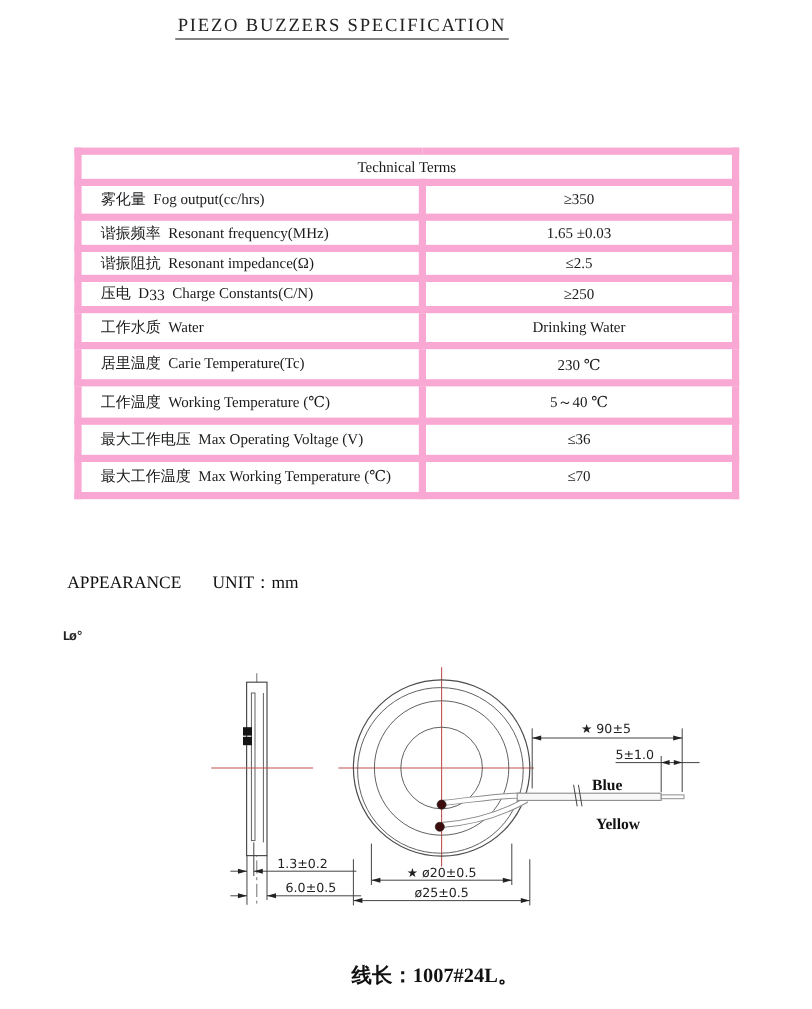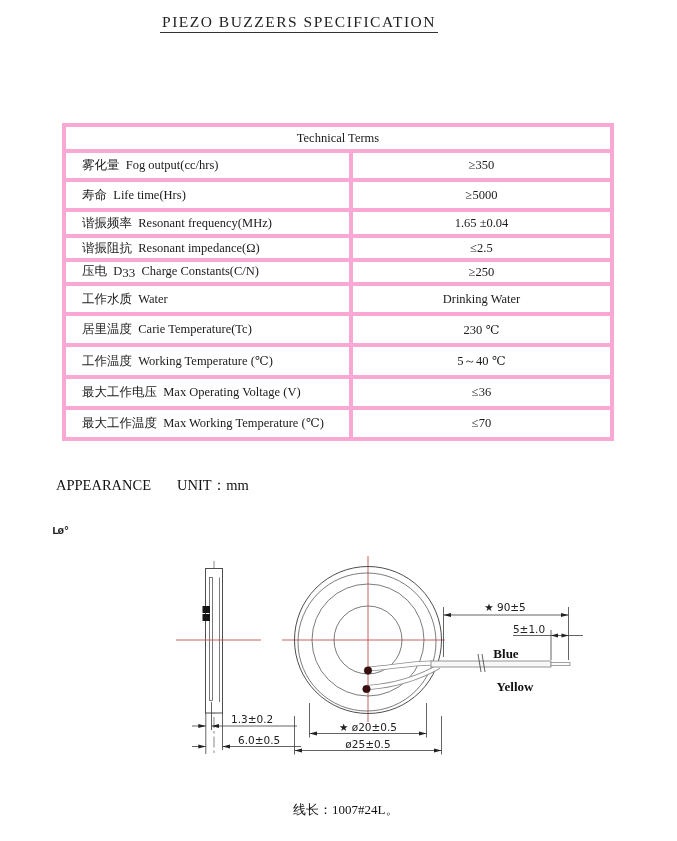--- a/index.html
+++ b/index.html
@@ -1,29 +1,29 @@
 <!DOCTYPE html>
 <html><head>
 <meta charset="utf-8">
 <style>
   html,body{margin:0;padding:0;background:#888;}
   .page{position:relative;width:677px;height:841px;background:#ffffff;overflow:hidden;
         font-family:"Liberation Serif","DejaVu Serif",serif;color:#111;}
-  .title-wrap{position:absolute;top:13px;left:18px;width:562px;text-align:center;}
+  .title-wrap{position:absolute;top:13px;left:4px;width:562px;text-align:center;}
   .title{font-size:15.5px;letter-spacing:1.5px;color:#222;border-bottom:1.2px solid #333;padding:0 2px 2px 2px;}
   table.spec{position:absolute;left:62px;top:123px;width:548px;border-collapse:collapse;table-layout:fixed;}
-  table.spec td{border:4px solid #f9a8d4;font-size:12.5px;color:#1a1a1a;}
+  table.spec td{border:6px solid #f9a8d4;font-size:12.5px;color:#1a1a1a;}
   td.hdr{text-align:center;}
   td.lbl{padding-left:16px;white-space:pre-wrap;}
   td.val{text-align:center;}
   .sub{font-size:13px;vertical-align:-2px;}
   .appearance{position:absolute;left:56px;top:476px;font-weight:normal;font-size:14.5px;color:#111;}
   .appearance .unit{margin-left:26px;}
   .artifact{position:absolute;left:52px;top:525px;font-weight:bold;font-size:11px;color:#222;letter-spacing:-1px;font-family:Liberation Mono, monospace;}
-  .footer-note{position:absolute;left:293px;top:801px;font-weight:normal;font-size:13px;color:#111;}
+  .footer-note{position:absolute;left:293px;top:801px;font-weight:bold;font-size:17px;color:#111;}
   svg.drawing{position:absolute;left:0;top:543px;}
   .ol{stroke:#4d4d4d;stroke-width:1;}
   .ol-thin{stroke:#5a5a5a;stroke-width:0.8;fill:none;}
   .thin{stroke:#3c3c3c;stroke-width:0.8;}
   .arr{fill:#222;stroke:none;}
   .redline{stroke:#c0504d;stroke-width:0.9;}
   .cl-dash{stroke:#555;stroke-width:0.7;stroke-dasharray:11 3 2.5 3;}
   .solder{fill:#3d0c0c;stroke:#1a1a1a;stroke-width:0.5;}
   .wirefat{stroke:#8a8a8a;stroke-width:5;fill:none;}
   .wirecore{stroke:#ffffff;stroke-width:3.4;fill:none;}
@@ -48,27 +48,23 @@
         <col style="width:261px">
       </colgroup>
     <tbody>
         <tr style="height:26px">
       <td class="hdr" colspan="2">Technical Terms</td>
     </tr>
     <tr style="height:29px">
       <td class="lbl">雾化量  Fog output(cc/hrs)</td>
       <td class="val">≥350</td>
     </tr>
-    <tr style="height:30px">
-      <td class="lbl">寿命  Life time(Hrs)</td>
-      <td class="val">≥5000</td>
-    </tr>
     <tr style="height:26px">
       <td class="lbl">谐振频率  Resonant frequency(MHz)</td>
-      <td class="val">1.65 ±0.04</td>
+      <td class="val">1.65 ±0.03</td>
     </tr>
     <tr style="height:24px">
       <td class="lbl">谐振阻抗  Resonant impedance(Ω)</td>
       <td class="val">≤2.5</td>
     </tr>
     <tr style="height:23px">
       <td class="lbl"><span>压电  D</span><span class="sub">33</span><span>  Charge Constants(C/N)</span></td>
       <td class="val">≥250</td>
     </tr>
     <tr style="height:30px">

